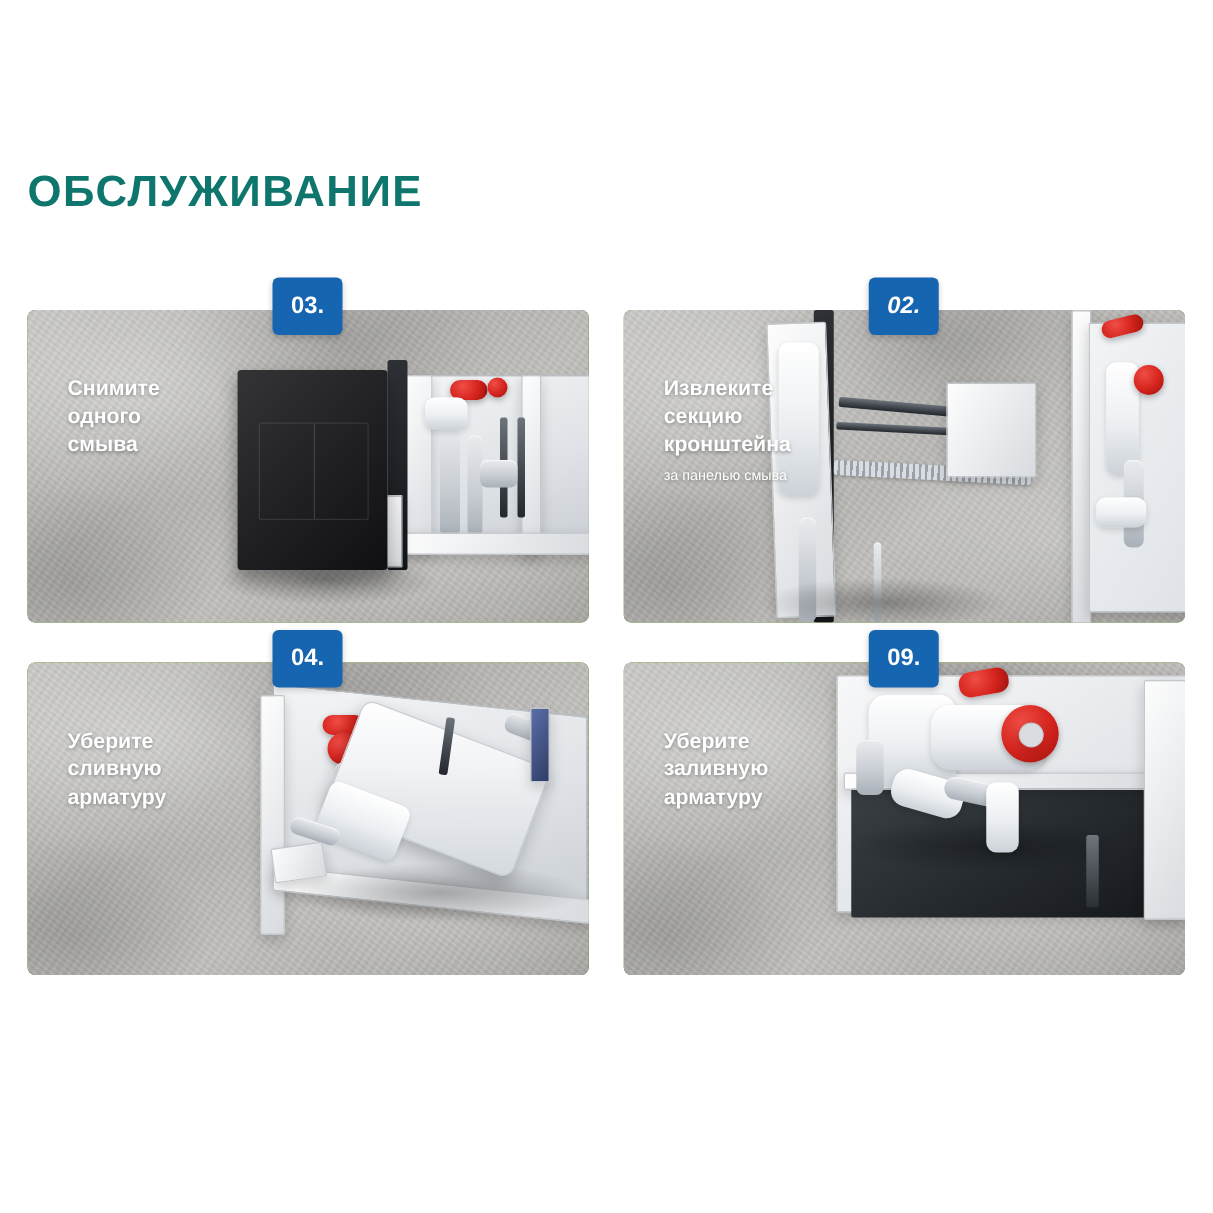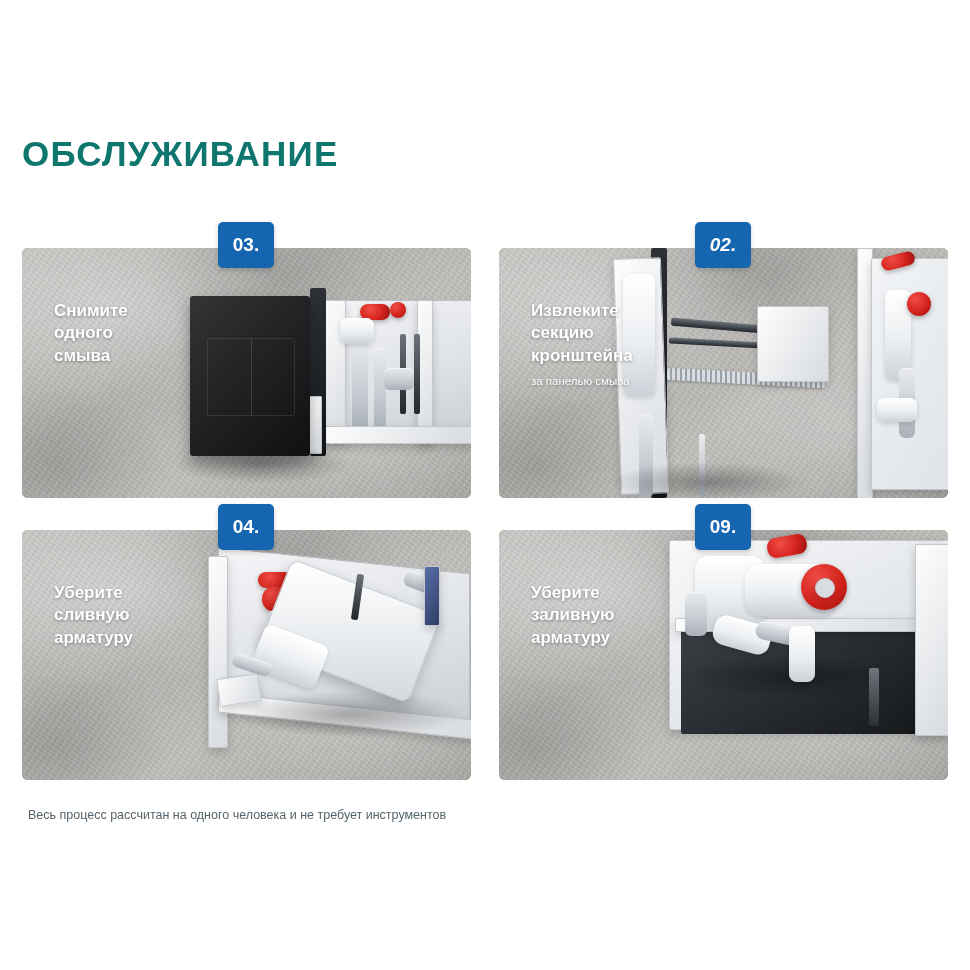--- a/index.html
+++ b/index.html
@@ -363,15 +363,14 @@
       </div>
     </div>
 
   </div>
 
   <div class="badge badge-1">03.</div>
   <div class="badge badge-2">02.</div>
   <div class="badge badge-3">04.</div>
   <div class="badge badge-4">09.</div>
 
-  <div class="footnote">Весь процесс рассчитан на одного человека и не требует инструментов</div>
 
 </div>
 
 </body></html>

